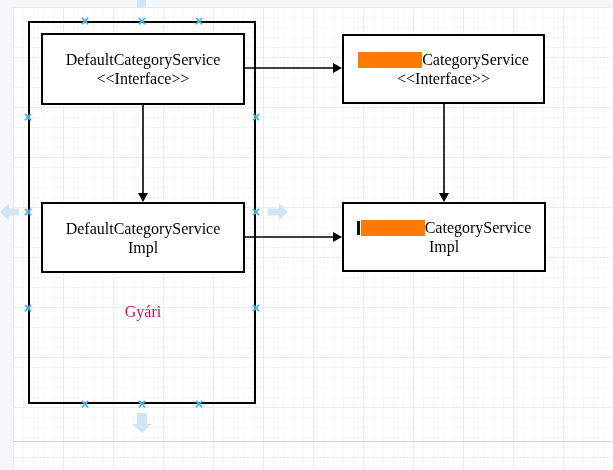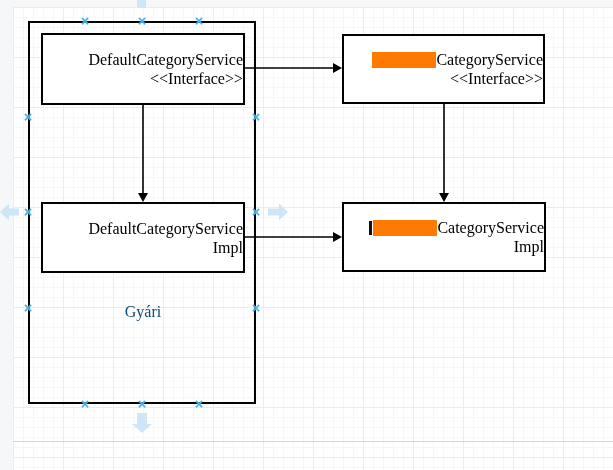--- a/index.html
+++ b/index.html
@@ -19,38 +19,38 @@
     background-size:50px 50px,50px 50px,10px 10px,10px 10px;
   }
   .page-line{
     position:absolute;left:13px;top:441px;width:600px;height:1px;
     background:#d5d5d5;
   }
   .stage{position:absolute;left:0;top:0;width:613px;height:470px;}
   .node{
     position:absolute;box-sizing:border-box;background:#ffffff;
     border:2px solid #000000;color:#000;
-    display:flex;flex-direction:column;align-items:flex-end;justify-content:center;
+    display:flex;flex-direction:column;align-items:center;justify-content:center;
     font-size:16px;line-height:19px;text-align:center;
   }
   .group-rect{
     position:absolute;box-sizing:border-box;border:2px solid #000000;
     background:transparent;
   }
   .node-line{display:flex;align-items:center;justify-content:center;}
   .redaction{
     display:inline-block;width:64px;height:16px;background:#ff7a00;
     vertical-align:middle;
   }
   .letter-sliver{
     display:inline-block;width:3px;height:14px;background:#111111;margin-right:1px;
   }
   .group-label{
     position:absolute;left:33px;top:302px;width:220px;text-align:center;
-    font-size:16px;line-height:19px;color:#0c4a6e;
+    font-size:16px;line-height:19px;color:#be185d;
   }
   svg.overlay{position:absolute;left:0;top:0;pointer-events:none;}
   .cp{
     position:absolute;transform:translate(-50%,-50%);
     color:#42b0e8;font-family:"DejaVu Sans",sans-serif;
     font-size:12px;font-weight:bold;line-height:12px;
     text-shadow:0 0 1px #8fd2f2;cursor:crosshair;
   }
 </style>
 </head>

